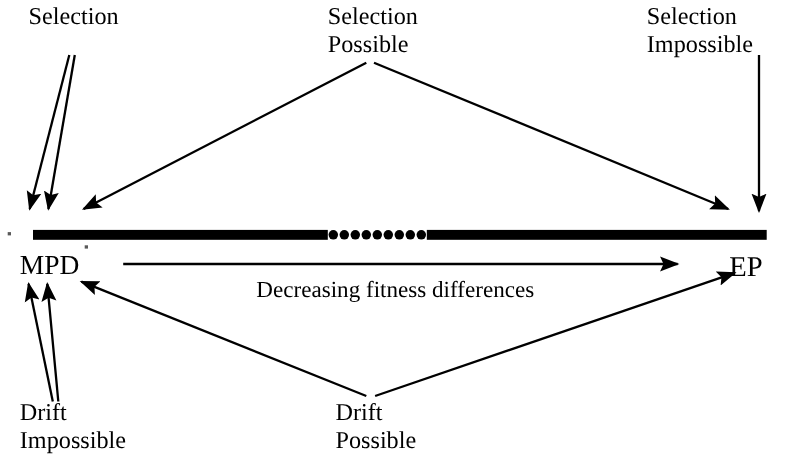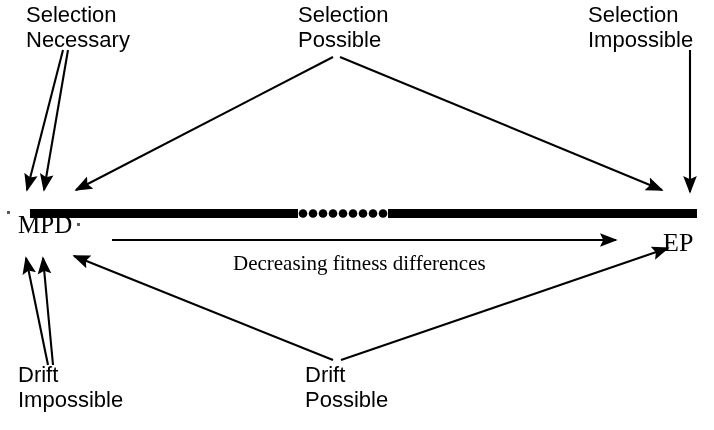--- a/index.html
+++ b/index.html
@@ -28,34 +28,34 @@
   .fig-label {
     position: absolute;
     font-family: "Liberation Serif", "DejaVu Serif", serif;
     color: #000000;
     white-space: pre;
     line-height: 1.12;
     font-size: 22px;
   }
   .label-block {
     position: absolute;
-    font-family: Liberation Sans, sans-serif;
+    font-family: Liberation Serif, serif;
     color: #000000;
     line-height: 1.15;
     font-size: 22px;
   }
   .label-block > div {
     white-space: pre;
   }
   #label-selection-necessary { left: 26px;  top: 2px;  }
   #label-selection-possible  { left: 298px; top: 2px;  }
   #label-selection-impossible{ left: 588px; top: 2px;  }
   #label-drift-impossible    { left: 18px;  top: 362px;}
   #label-drift-possible      { left: 305px; top: 362px;}
-  #label-mpd { left: 18px;  top: 211px; font-size: 25px; }
+  #label-mpd { left: 18px;  top: 228px; font-size: 25px; }
   #label-ep  { left: 663px; top: 228px; font-size: 26px; }
   #label-decreasing {
     left: 233px;
     top: 252px;
     font-size: 21px;
     white-space: pre;
   }
 </style>
 </head>
 <body>
@@ -115,21 +115,20 @@
     </g>
 
     <g>
       <line x1="333" y1="360" x2="74" y2="256" stroke="#000000" stroke-width="2.1" marker-end="url(#arrowhead)"></line>
       <line x1="341" y1="360" x2="668" y2="248" stroke="#000000" stroke-width="2.1" marker-end="url(#arrowhead)"></line>
     </g>
   </svg>
 
   <div class="label-block" id="label-selection-necessary">
     <div>Selection</div>
-    <div>Necessary</div>
   </div>
 
   <div class="label-block" id="label-selection-possible">
     <div>Selection</div>
     <div>Possible</div>
   </div>
 
   <div class="label-block" id="label-selection-impossible">
     <div>Selection</div>
     <div>Impossible</div>

